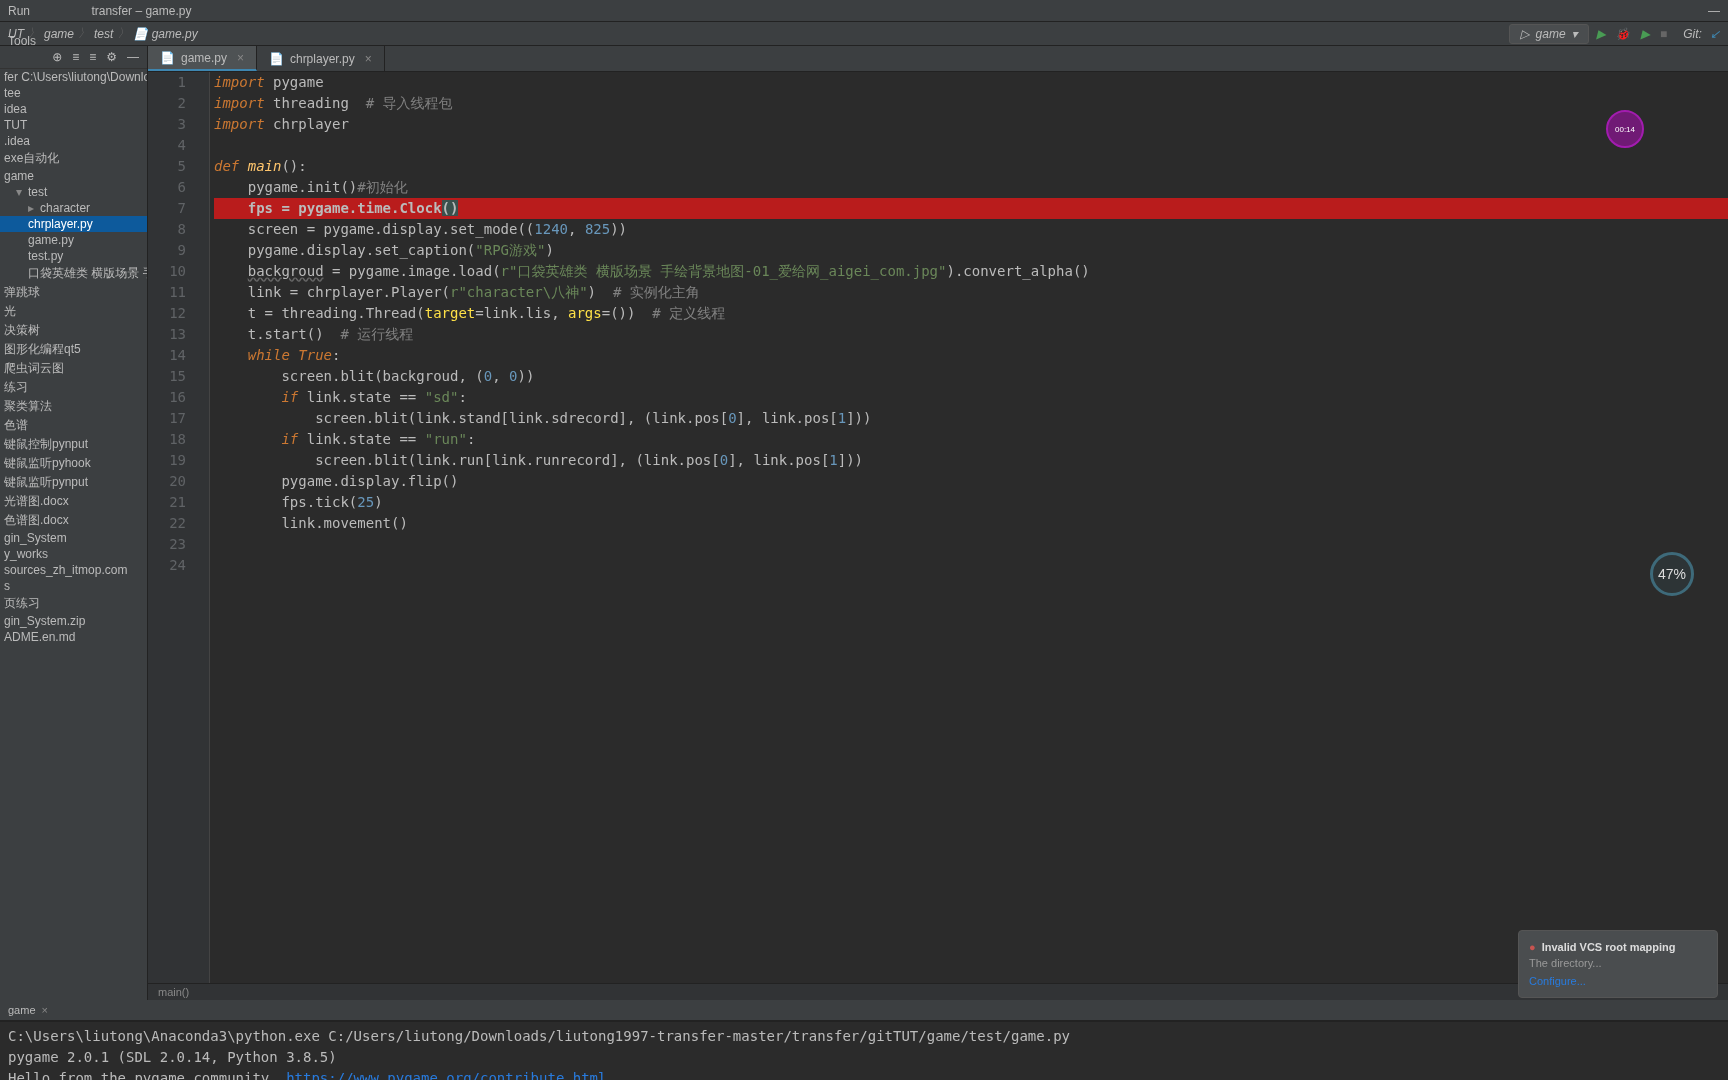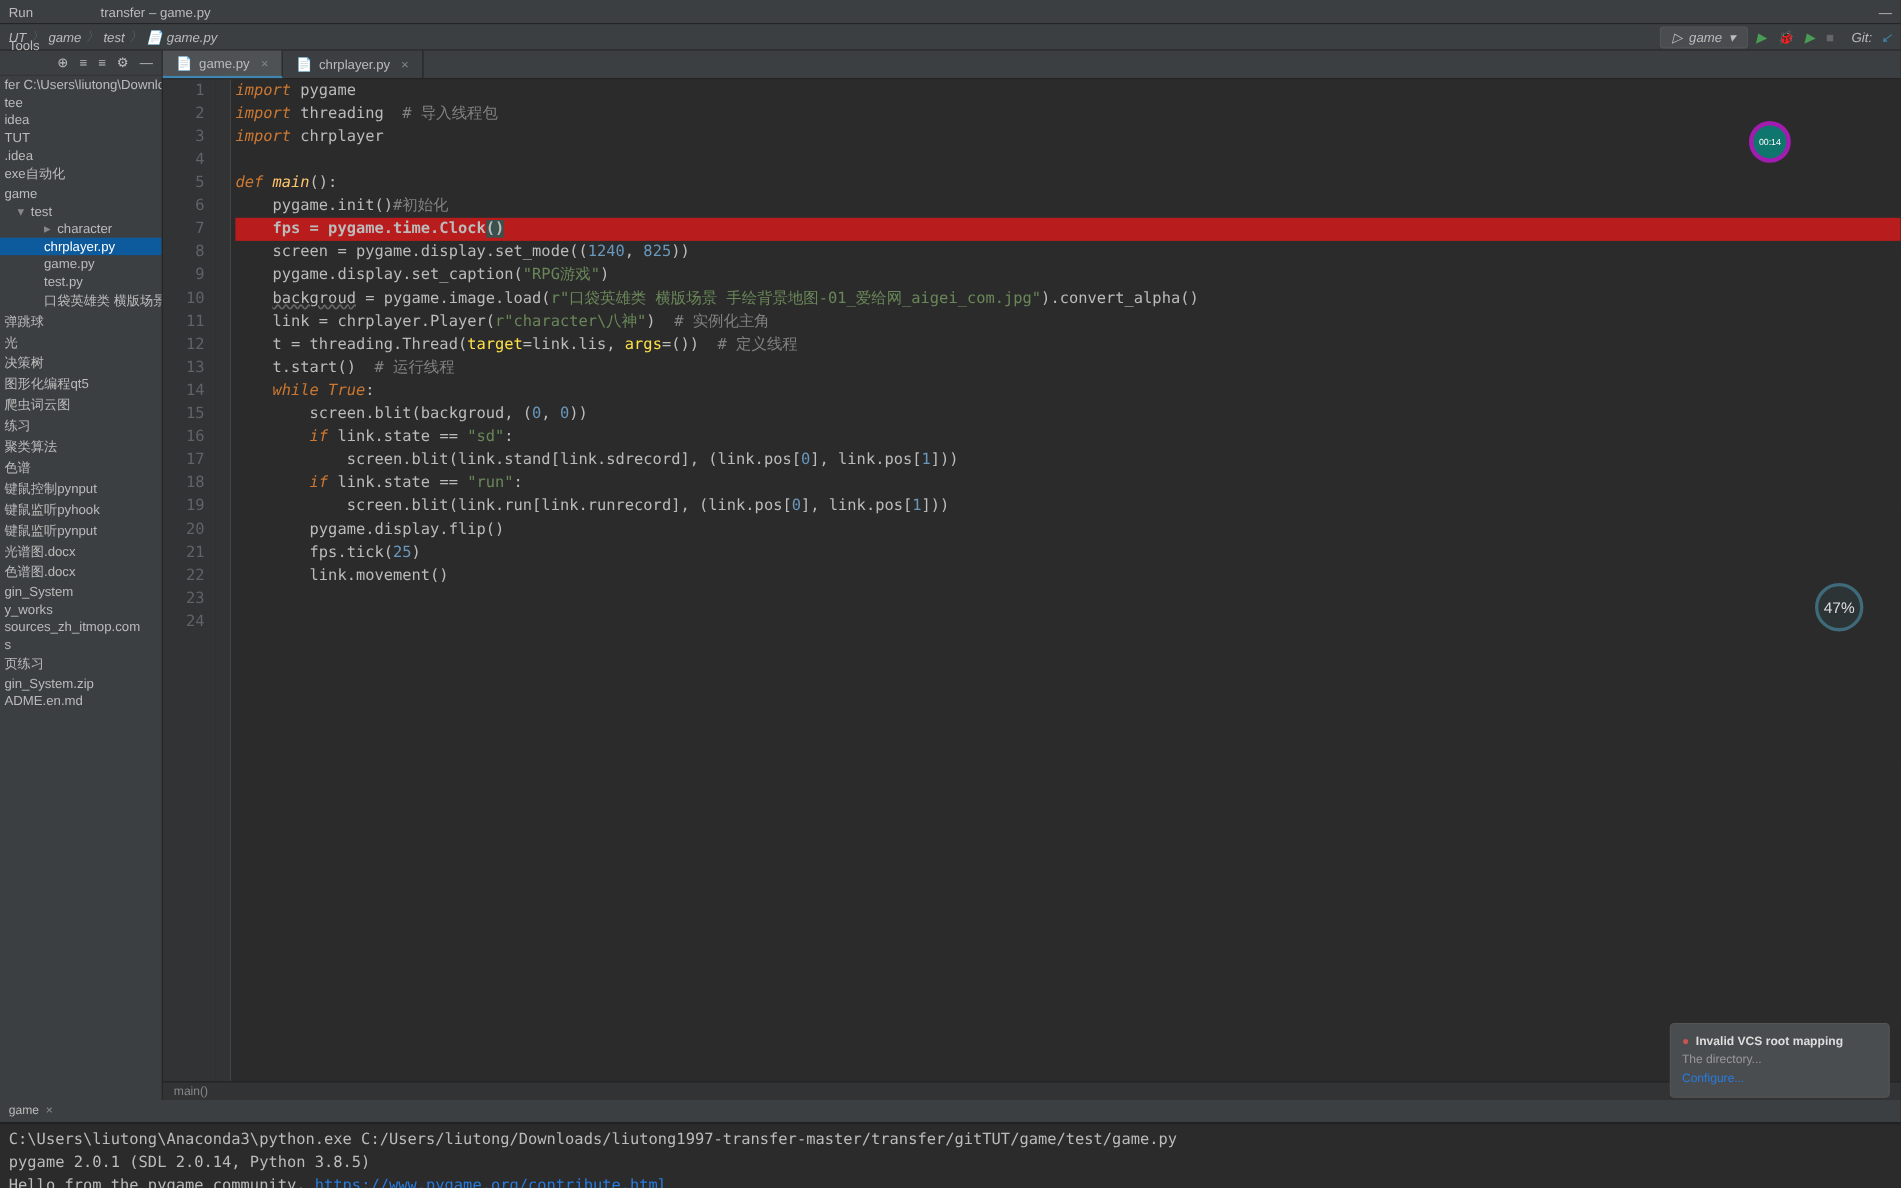--- a/index.html
+++ b/index.html
@@ -52,21 +52,21 @@
   overflow: hidden;
   border-right: 1px solid #222;
   display: flex;
   flex-direction: column;
 }
 .sidebar-toolbar { display: flex; justify-content: flex-end; gap: 10px; padding: 4px 8px; border-bottom: 1px solid #333; }
 .tree { flex: 1; overflow: hidden; }
 .tree-item { padding: 1px 4px; white-space: nowrap; cursor: pointer; display: flex; align-items: center; gap: 4px; }
 .tree-item.selected { background: #0d5a9c; color: #fff; }
 .tree-item.indent1 { padding-left: 16px; }
-.tree-item.indent2 { padding-left: 40px; }
+.tree-item.indent2 { padding-left: 28px; }
 .folder-icon::before { content: "▸"; margin-right: 2px; color: #888; }
 .folder-icon.open::before { content: "▾"; }
 .editor-area { flex: 1; display: flex; flex-direction: column; background: #2b2b2b; }
 .tabs { display: flex; background: #3c3f41; border-bottom: 1px solid #222; height: 26px; }
 .tab { padding: 4px 12px; display: flex; align-items: center; gap: 6px; border-right: 1px solid #222; cursor: pointer; color: #bbbbbb; }
 .tab.active { background: #4e5254; border-bottom: 2px solid #3e86b0; }
 .tab .close { color: #888; margin-left: 4px; }
 .code-area { flex: 1; display: flex; overflow: hidden; position: relative; font-family: 'Consolas', 'Monaco', monospace; font-size: 14px; line-height: 21px; }
 .gutter { width: 48px; text-align: right; padding-right: 10px; color: #606366; background: #313335; }
 .gutter-fold { width: 14px; background: #313335; border-right: 1px solid #444; }
@@ -91,22 +91,22 @@
   overflow: hidden;
 }
 .console-tab-bar { height: 20px; background: #3c3f41; display: flex; align-items: center; padding: 0 8px; color: #bbb; font-size: 11px; }
 .console-line { white-space: pre; color: #bbbbbb; }
 .console-link { color: #287bde; text-decoration: underline; }
 .notification { position: absolute; right: 10px; bottom: 82px; width: 200px; background: #4a4d4f; border: 1px solid #555; border-radius: 4px; padding: 10px; font-size: 11px; }
 .notification .title { color: #ddd; font-weight: bold; display: flex; align-items: center; gap: 6px; }
 .notification .err-icon { color: #c75450; }
 .notification .body { color: #999; margin-top: 4px; }
 .notification .link { color: #287bde; margin-top: 6px; cursor: pointer; }
-.overlay-timer { position: absolute; right: 100px; top: 110px; width: 38px; height: 38px; border-radius: 50%; background: #0f766e; border: 4px solid #a21caf; display: flex; align-items: center; justify-content: center; font-size: 8px; color: #fff; }
-.overlay-percent { position: absolute; right: 34px; top: 530px; width: 44px; height: 44px; border-radius: 50%; background: #2d3436; border: 3px solid #3e6a7a; display: flex; align-items: center; justify-content: center; font-size: 14px; color: #ddd; }
+.overlay-timer { position: absolute; right: 84px; top: 110px; width: 38px; height: 38px; border-radius: 50%; background: #701a75; border: 2px solid #a21caf; display: flex; align-items: center; justify-content: center; font-size: 8px; color: #fff; }
+.overlay-percent { position: absolute; right: 34px; top: 552px; width: 44px; height: 44px; border-radius: 50%; background: #2d3436; border: 3px solid #3e6a7a; display: flex; align-items: center; justify-content: center; font-size: 14px; color: #ddd; }
 .fold-indicator { color: #606366; }
 </style>
 </head>
 <body>
 
 <div class="menubar">
   <div style="display:flex; gap:16px;flex-direction:column;" id="menu-items">
       <span>View</span>
       <span>Navigate</span>
       <span>Code</span>

